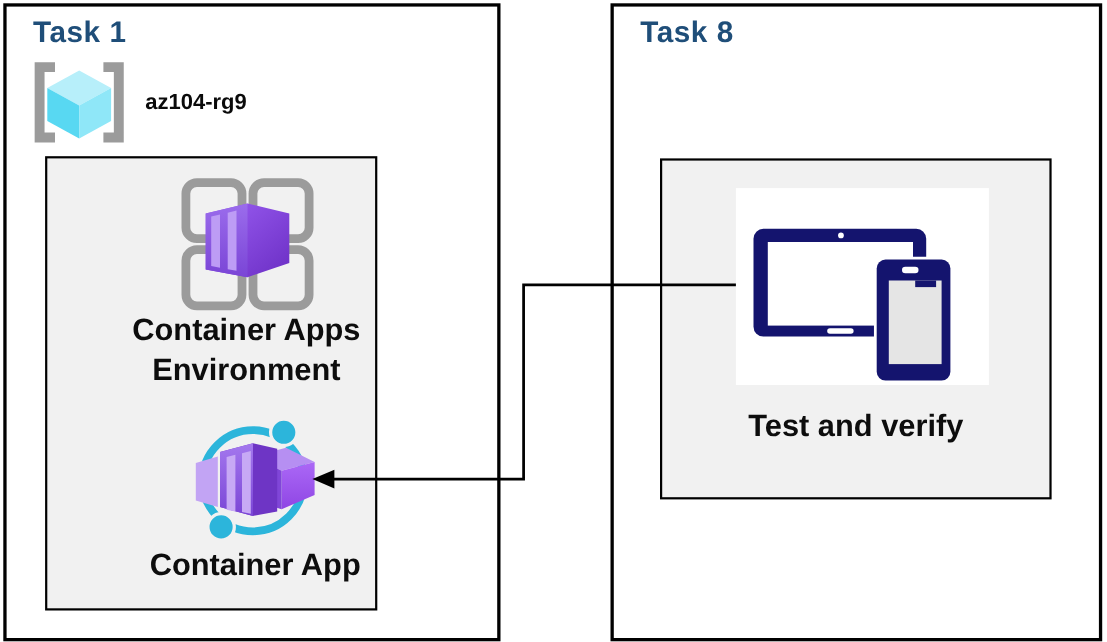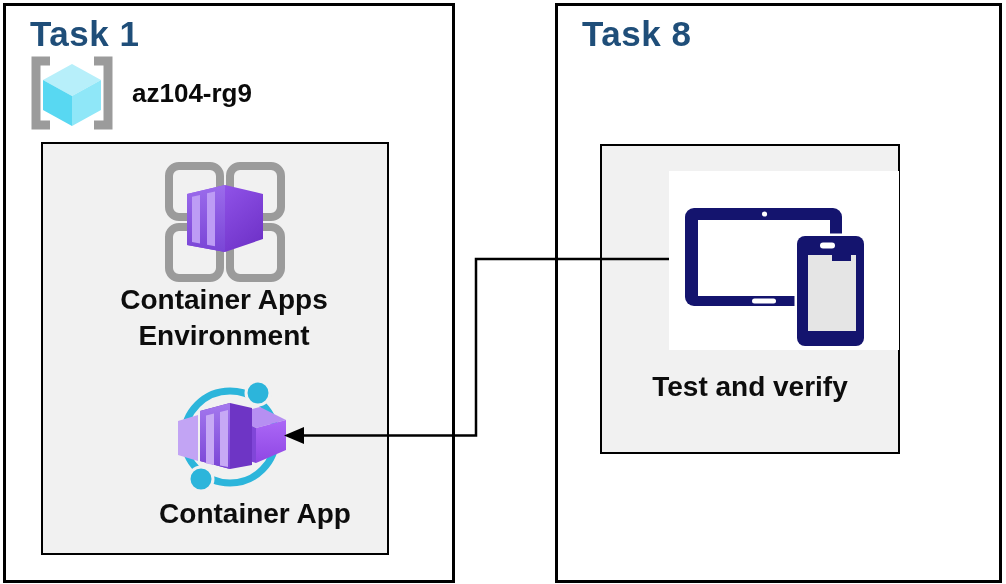--- a/index.html
+++ b/index.html
@@ -2,28 +2,28 @@
 <html><head>
 <meta charset="utf-8">
 <style>
   html,body{margin:0;padding:0;background:#ffffff;font-family:"Liberation Sans",sans-serif;}
   .canvas{position:relative;width:1006px;height:584px;background:#ffffff;overflow:hidden;}
 
   .task-box{position:absolute;top:3px;height:574px;background:#ffffff;border:3px solid #000000;box-sizing:content-box;}
   .task1{left:3px;width:446px;}
   .task2{left:555px;width:441px;}
 
-  .task-title{position:absolute;left:24px;top:8px;font-size:35px;font-weight:bold;color:#1F4E79;letter-spacing:0.5px;}
+  .task-title{position:absolute;left:24px;top:8px;font-size:27px;font-weight:bold;color:#1F4E79;letter-spacing:0.5px;}
 
   .rg-row{position:absolute;left:20px;top:50px;display:flex;align-items:center;gap:14px;}
-  .rg-name{font-size:26px;font-weight:bold;color:#0a0a0a;}
+  .rg-name{font-size:20px;font-weight:bold;color:#0a0a0a;}
 
   .inner-box{position:absolute;background:#F1F1F1;border:2px solid #000000;box-sizing:border-box;}
-  .box1{left:35px;top:136px;width:348px;height:413px;}
-  .box2{left:42px;top:138px;width:300px;height:310px;}
+  .box1{left:35px;top:136px;width:302px;height:413px;}
+  .box2{left:42px;top:138px;width:356px;height:310px;}
 
   .abs{position:absolute;}
   .label{position:absolute;left:0;width:100%;text-align:center;font-weight:bold;color:#0d0d0d;font-size:28px;line-height:36px;}
   .env-label{top:138px;left:31px;width:300px;}
   .app-label{top:352px;padding-left:40px;}
   .test-label{top:223px;}
 
   .icon-plate{position:absolute;left:67px;top:25px;width:230px;height:179px;background:#ffffff;}
 
   .connector-svg{position:absolute;left:0;top:0;width:1006px;height:584px;z-index:40;pointer-events:none;}

